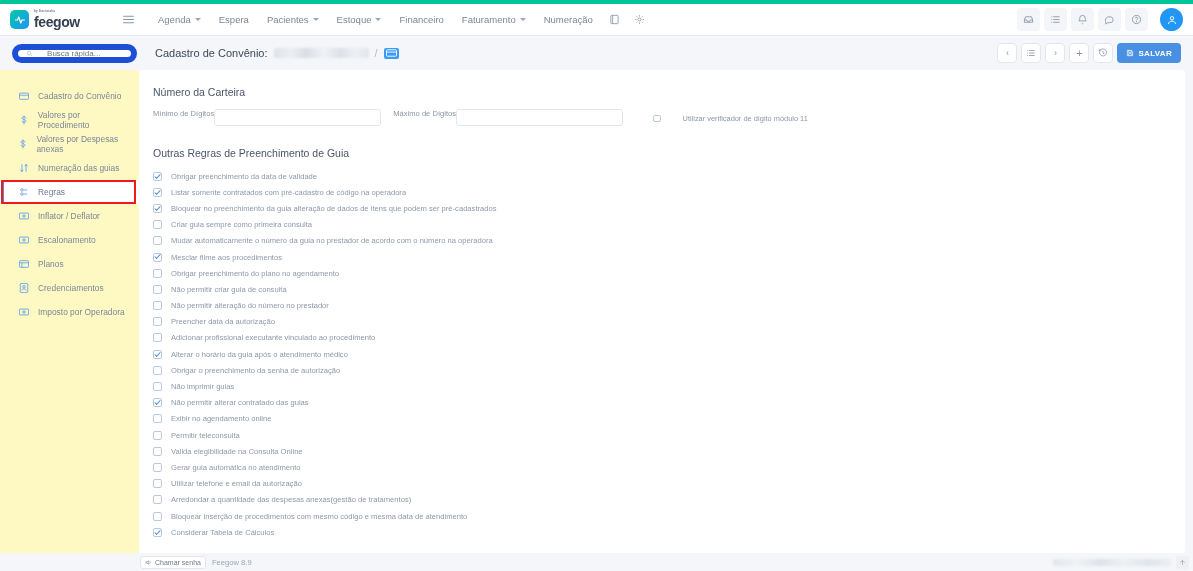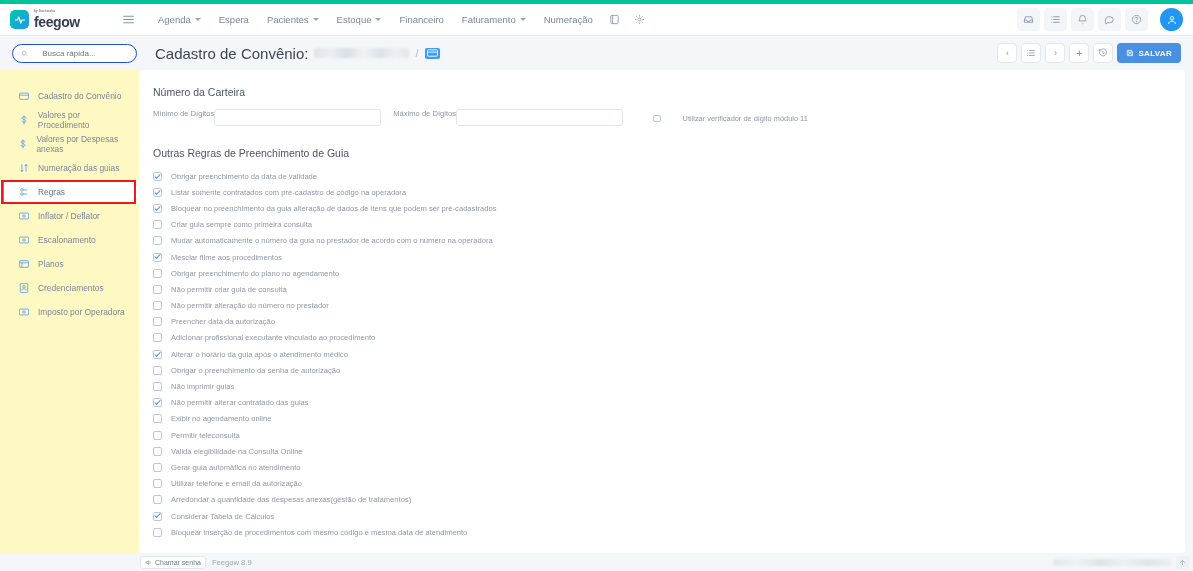--- a/index.html
+++ b/index.html
@@ -51,30 +51,30 @@
     display: flex; align-items: center; justify-content: center;
     color: #fff; margin-left: 8px; cursor: pointer;
   }
 
   
   .subheader {
     height: 34px; display: flex; align-items: center; padding: 0 12px;
     background: #f4f6f9;
   }
   .search-box {
-    width: 125px; height: 19px; background: #fff; border: 1px solid #1d4ed8;
+    width: 125px; height: 19px; background: #fff; border: 6px solid #1d4ed8;
     border-radius: 10px; display: flex; align-items: center; gap: 14px;
     padding: 0 8px; color: #aab4c0;
   }
   .search-box input {
     border: none; outline: none; font-size: 8px; color: #8b97a6;
     width: 100%; background: transparent; font-family: inherit;
   }
   .page-title-wrap { display: flex; align-items: center; gap: 6px; margin-left: 18px; }
-  .page-title { font-size: 15px; color: #3c4858; font-weight: 400; }
+  .page-title { font-size: 11px; color: #3c4858; font-weight: 400; }
   .redacted {
     display: inline-block; height: 10px; width: 95px; border-radius: 2px;
     background: linear-gradient(90deg,#dfe3e9 0%,#eceef2 18%,#d9dee6 34%,
       #f0f2f5 52%,#dde2e9 70%,#eef0f3 86%,#e2e6ec 100%);
     filter: blur(1.2px); vertical-align: middle;
   }
   .slash { color: #b6bec9; font-size: 11px; }
   .card-badge {
     width: 15px; height: 11px; border-radius: 2px; background: #3b9cf7;
     display: flex; align-items: center; justify-content: center;
@@ -554,26 +554,26 @@
         </div>
       <div class="rule">
         <span class="cbx"></span>
         <span class="lbl">Utilizar telefone e email da autorização</span>
         </div>
       <div class="rule">
         <span class="cbx"></span>
         <span class="lbl">Arredondar a quantidade das despesas anexas(gestão de tratamentos)</span>
         </div>
       <div class="rule">
+        <span class="cbx"></span>
+        <span class="lbl">Bloquear inserção de procedimentos com mesmo código e mesma data de atendimento</span>
+        </div>
+      <div class="rule">
         <span class="cbx checked"></span>
         <span class="lbl">Considerar Tabela de Cálculos</span>
-        </div>
-      <div class="rule">
-        <span class="cbx"></span>
-        <span class="lbl">Bloquear inserção de procedimentos com mesmo código e mesma data de atendimento</span>
         </div>
       <div class="rule">
         
         </div>
     </div>
 
   </div>
 </div>
 
 <div class="footer">

